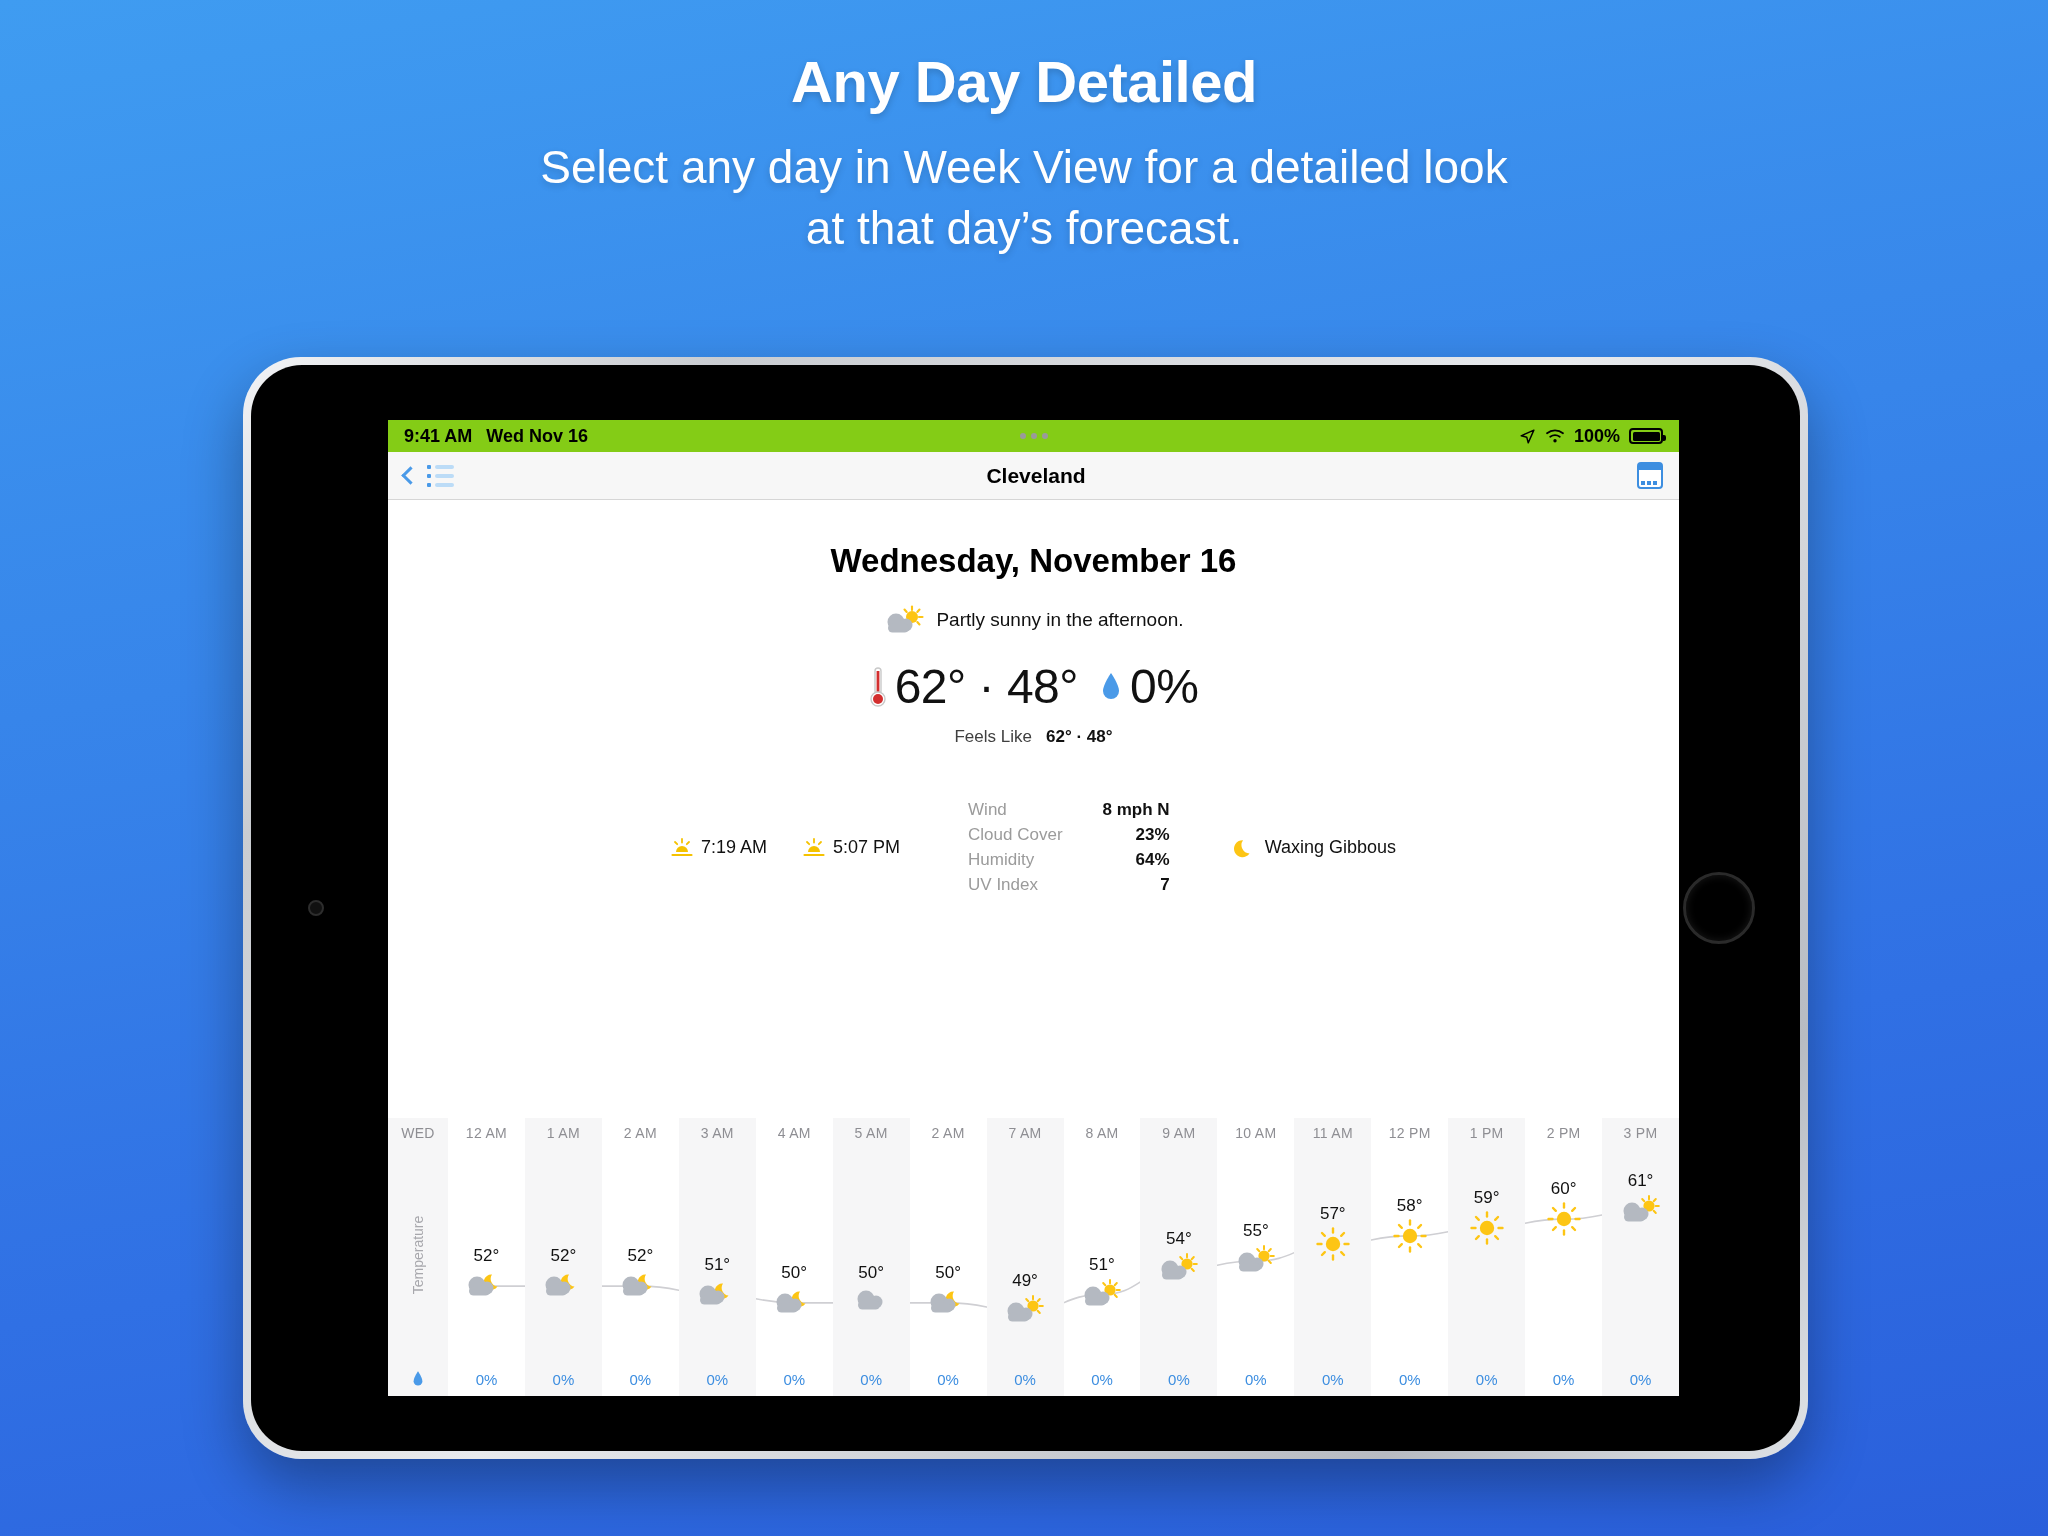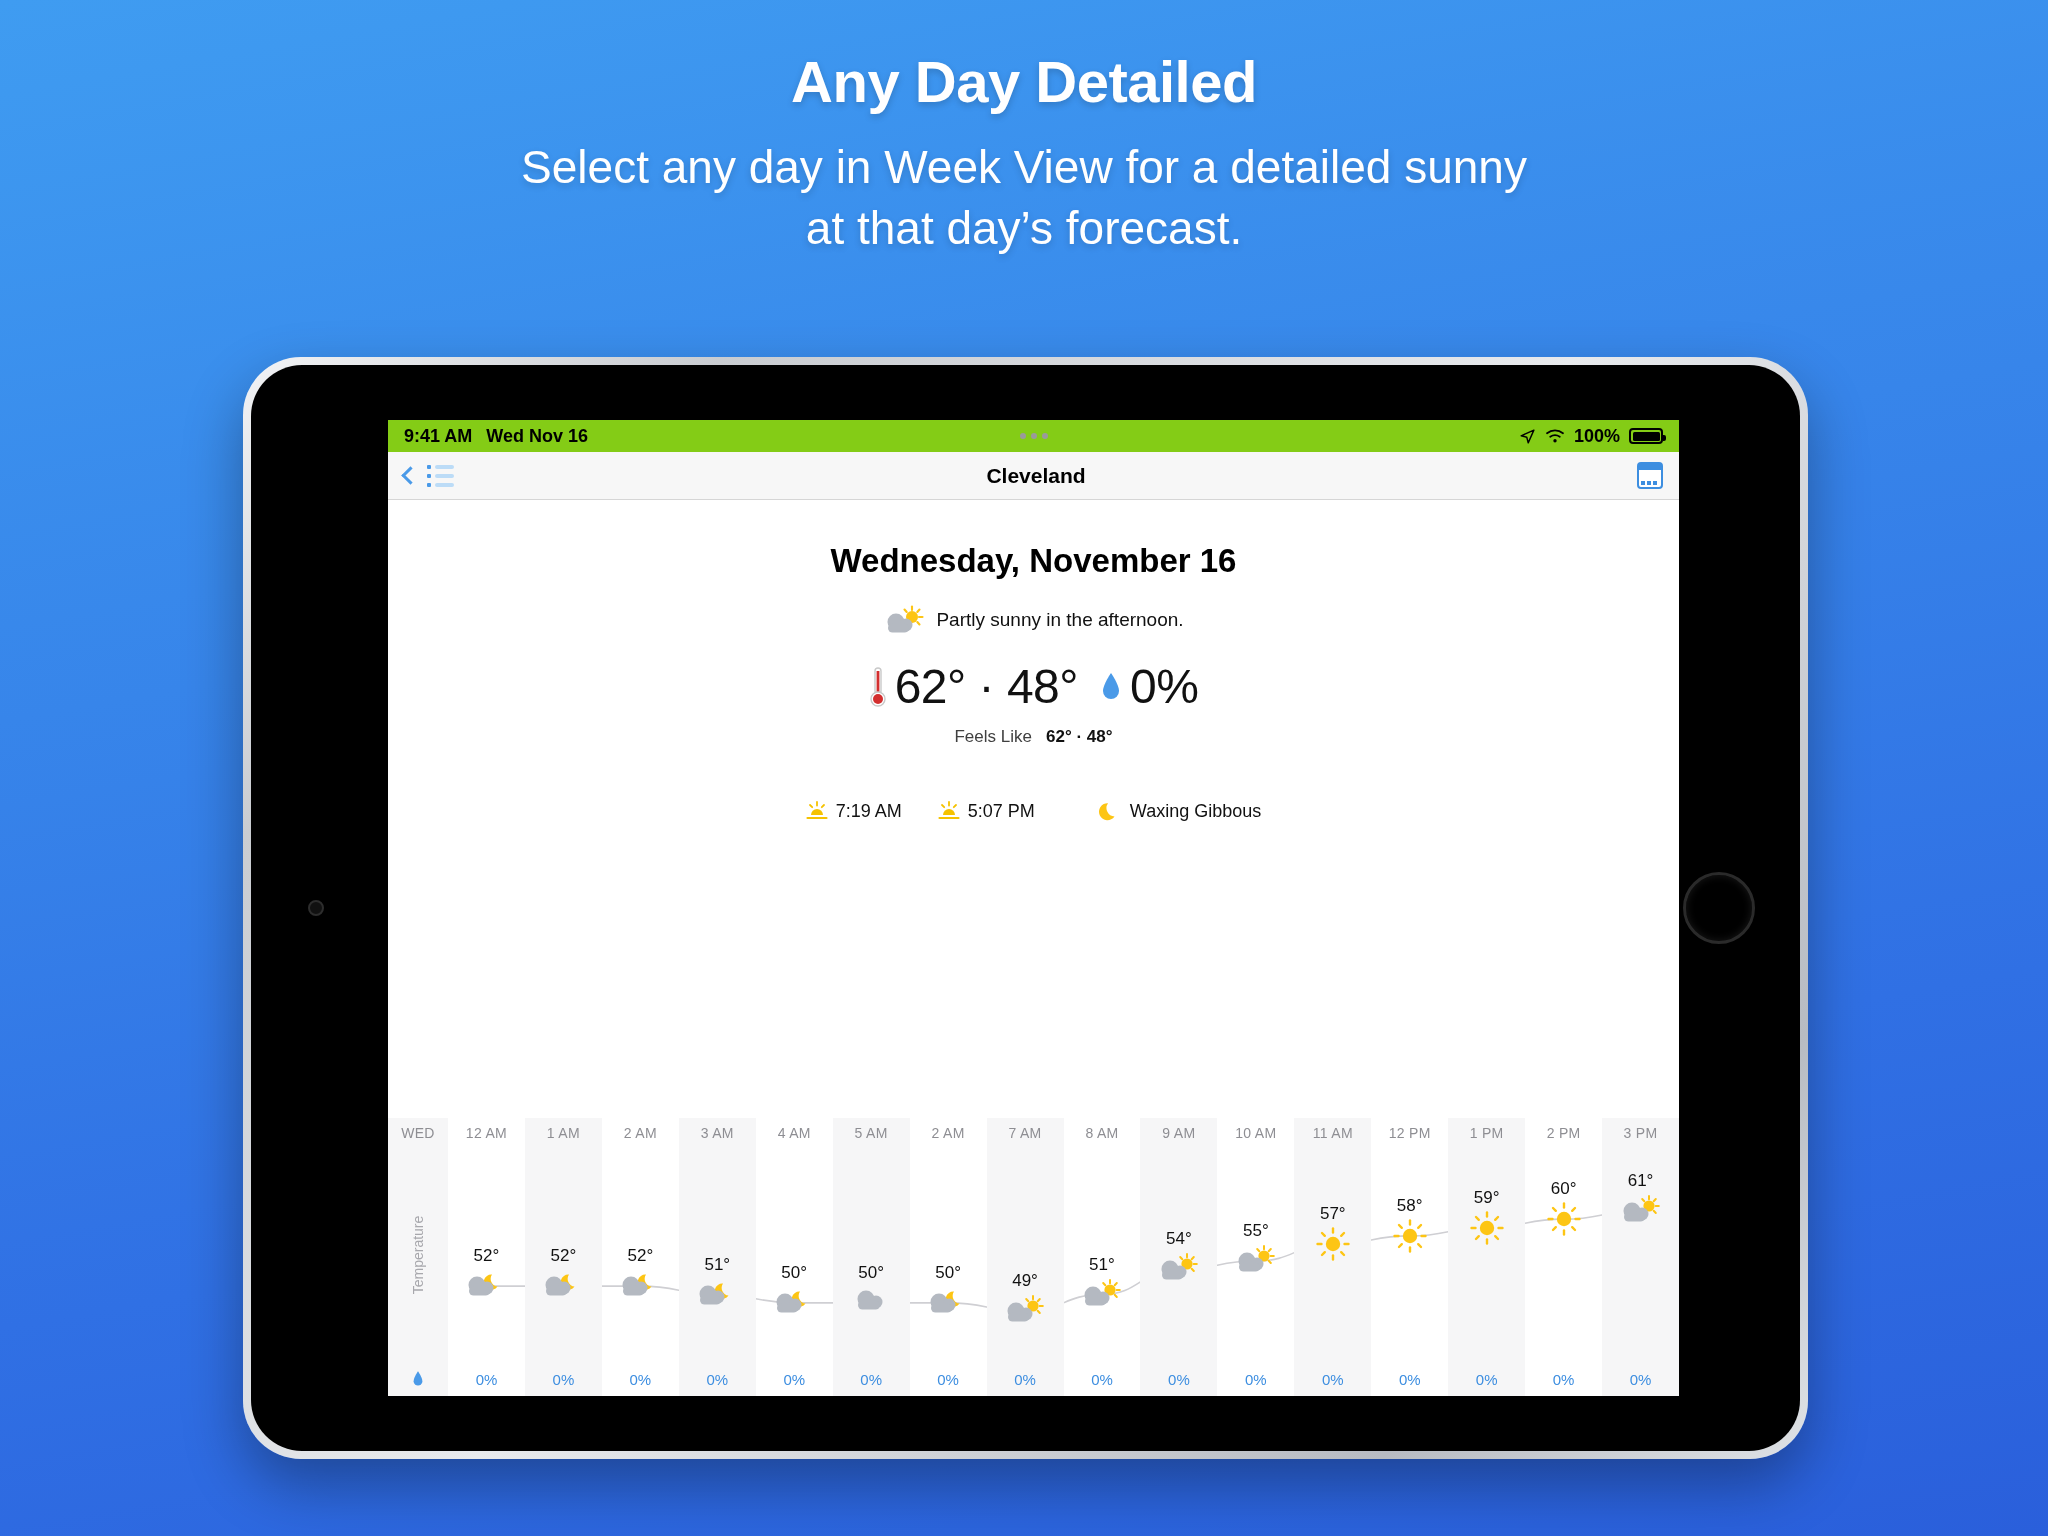--- a/index.html
+++ b/index.html
@@ -126,21 +126,21 @@
 
   
   .ico { position: relative; display: inline-block; }
 </style>
 </head>
 <body>
 
 <div class="promo">
   <div class="promo-title">Any Day Detailed</div>
   <div class="promo-sub">
-    <div>Select any day in Week View for a detailed sunny</div>
+    <div>Select any day in Week View for a detailed look</div>
     <div>at that day’s forecast.</div>
   </div>
 </div>
 
 <div class="tablet">
   <div class="tablet-inner">
     <div class="cam"></div>
     <div class="home-btn"></div>
 
     <div class="screen">
@@ -267,20 +267,30 @@
                     <line x1="4" y1="4" x2="6.2" y2="6.2"></line>
                     <line x1="18" y1="4" x2="15.8" y2="6.2"></line>
                 </g>
                 <path d="M5 14a6 6 0 0 1 12 0z" fill="#f5c200"></path>
                 <line x1="1.5" y1="17" x2="20.5" y2="17" stroke="#f5c200" stroke-width="2.2" stroke-linecap="round"></line>
               </svg>
               <span>5:07 PM</span>
             </span>
           </div>
 
+          <div class="metrics">
+            <span class="k">Wind</span>
+            <span class="v">8 mph N</span>
+            <span class="k">Cloud Cover</span>
+            <span class="v">23%</span>
+            <span class="k">Humidity</span>
+            <span class="v">64%</span>
+            <span class="k">UV Index</span>
+            <span class="v">7</span>
+          </div>
 
           <div class="moon-block">
             <svg width="20" height="22" viewBox="0 0 20 22">
               <path d="M15.5 16.5A8.5 8.5 0 0 1 9 3.2a8.5 8.5 0 1 0 6.5 13.3z" fill="#fdc514"></path>
             </svg>
             <span>Waxing Gibbous</span>
           </div>
         </div>
       </div>
 

